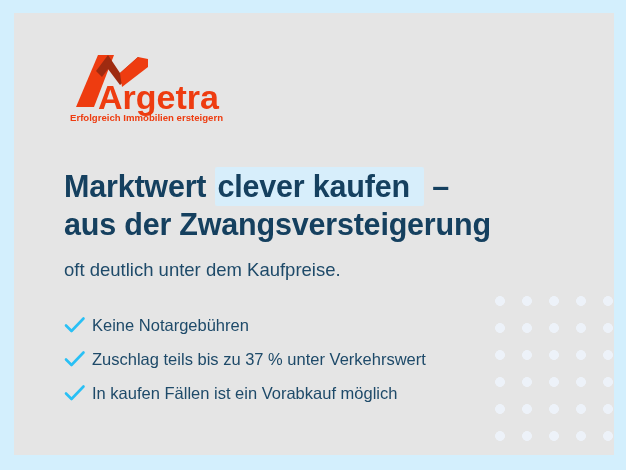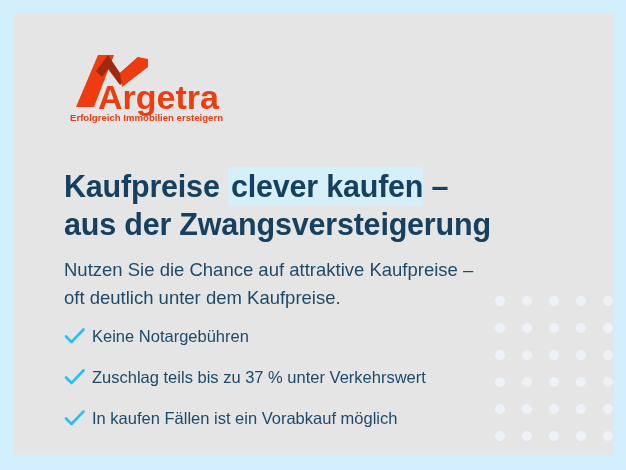--- a/index.html
+++ b/index.html
@@ -71,21 +71,21 @@
     width: 530px;
     font-size: 30.5px;
     font-weight: bold;
     line-height: 38px;
     color: #15405f;
     letter-spacing: -0.2px;
   }
   #headline .hl-line { display: block; white-space: nowrap; }
   #headline .mark {
     background: #d7eefb;
-    padding: 2px 0 3px 3px;
+    padding: 2px 14px 3px 3px;
     border-radius: 2px;
   }
 
   
   #subheading {
     position: absolute;
     left: 50px;
     top: 224px;
     width: 520px;
     font-size: 18.5px;
@@ -99,21 +99,20 @@
     position: absolute;
     left: 50px;
     top: 297px;
     width: 500px;
   }
   .bullet-row {
     display: flex;
     align-items: center;
     height: 30px;
     margin-bottom: 4px;
-    margin-top: 11px;
   }
   .bullet-check {
     flex: 0 0 28px;
     width: 28px;
     height: 22px;
     display: flex;
     align-items: center;
   }
   .bullet-check svg { display: block; }
   .bullet-label {
@@ -142,27 +141,26 @@
 
         <text x="36" y="58" font-family="'Liberation Sans', sans-serif" font-size="34" font-weight="bold" fill="#ee3c10">Argetra</text>
 
         <text x="8" y="70" font-family="'Liberation Sans', sans-serif" font-size="9.6" font-weight="bold" fill="#ee3c10">Erfolgreich Immobilien ersteigern</text>
       </svg>
     </div>
 
 
     <h1 id="headline">
       <span class="hl-line">
-        <span>Kaufpreise </span><span class="mark">clever kaufen</span><span> –</span>
+        <span>Marktwert </span><span class="mark">clever kaufen</span><span> –</span>
       </span>
       <span class="hl-line">aus der Zwangsversteigerung</span>
     </h1>
 
     <p id="subheading">
-      <span class="sub-line">Nutzen Sie die Chance auf attraktive Kaufpreise –</span>
       <span class="sub-line">oft deutlich unter dem Kaufpreise.</span>
     </p>
 
     <ul id="bullets" style="list-style:none;margin:0;padding:0;">
       <li class="bullet-row">
         <span class="bullet-check">
           <svg width="22" height="18" viewBox="0 0 22 18">
               <path d="M2 9.5 L7.5 15 L19.5 2.5" fill="none" stroke="#29c0f5" stroke-width="2.6" stroke-linecap="round" stroke-linejoin="round"></path>
             </svg>
         </span>

